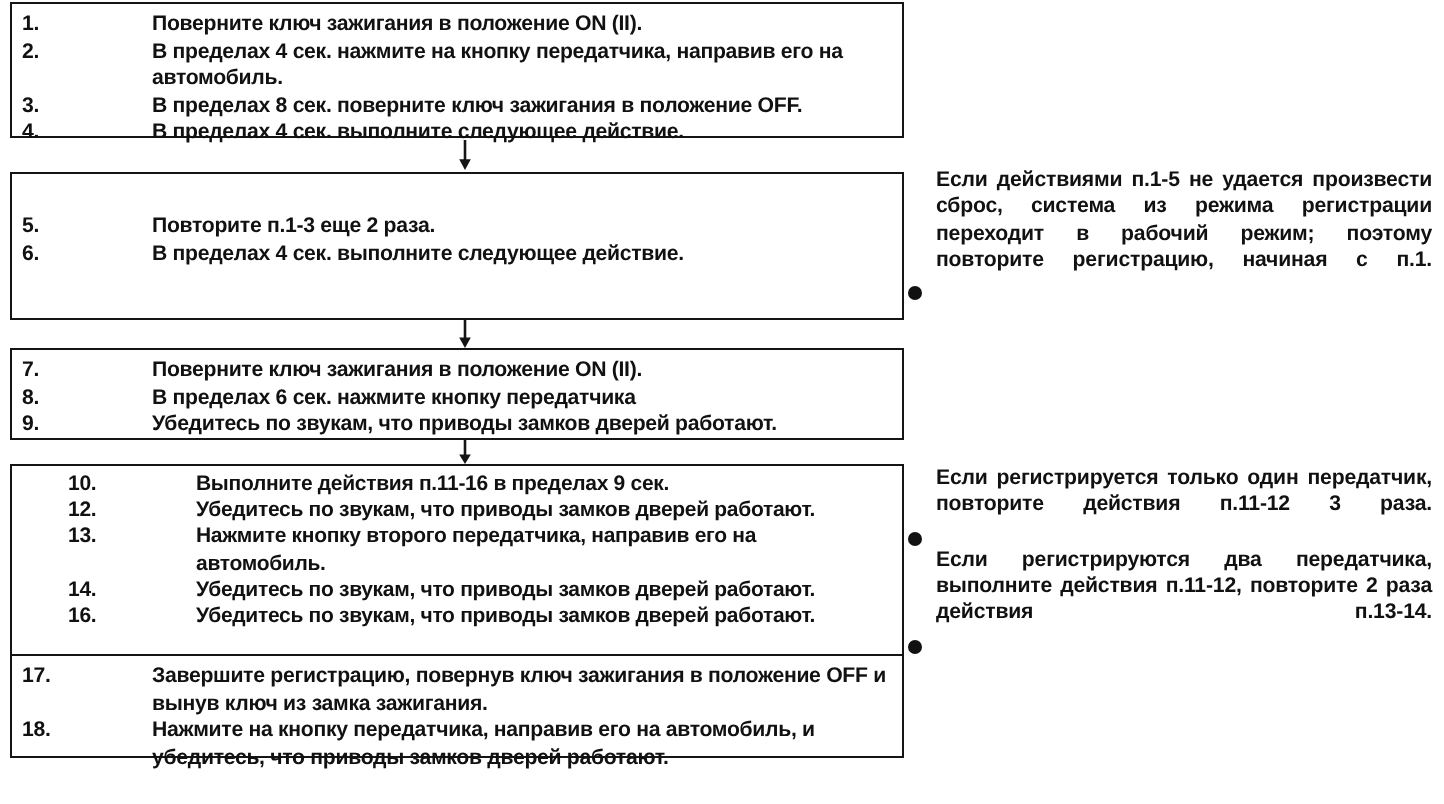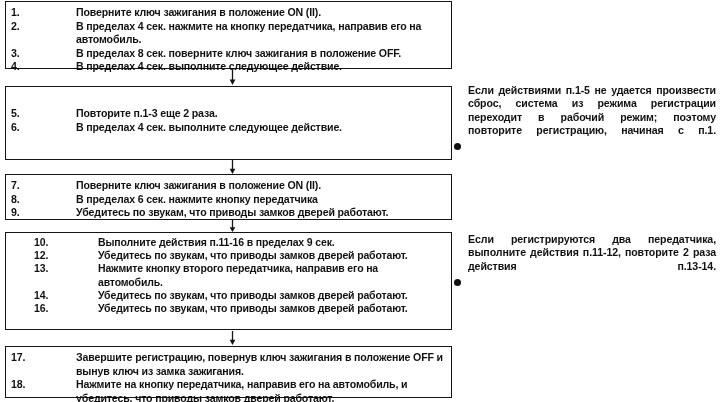--- a/index.html
+++ b/index.html
@@ -55,21 +55,21 @@
     font-weight: 600;
     text-align: left;
     margin-left: 44px;
   }
 
   
   #box-1 { top: 1px;   height: 68px; padding-top: 4px; }
   #box-2 { top: 86px;  height: 74px; }
   #box-3 { top: 174px; height: 46px; padding-top: 4px; }
   #box-4 { top: 232px; height: 98px; padding-top: 3px; padding-left: 28px; }
-  #box-5 { top: 346px; height: 52px; padding-top: 4px; }
+  #box-5 { top: 327px; height: 52px; padding-top: 4px; }
 
   #box-2 .inner-pad { padding-top: 17px; }
 
   
   #box-4 .step-row { line-height: 13.2px; font-size: 10.5px; }
   #box-4 .step-num { width: 20px; }
 
   
   .arrow {
     position: absolute;
@@ -253,15 +253,21 @@
       </div>
     <div class="note-text">Если действиями п.1-5 не удается произвести сброс, система из режима регистрации переходит в рабочий режим; поэтому повторите регистрацию, начиная с п.1.</div>
   </div>
 </div>
 
 <div class="note-group" id="note-group-2">
   <div class="note-item">
     <div class="note-bullet">
         <span></span>
       </div>
+    <div class="note-text">Если регистрируется только один передатчик, повторите действия п.11-12 3 раза.</div>
+  </div>
+  <div class="note-item">
+    <div class="note-bullet">
+        <span></span>
+      </div>
     <div class="note-text">Если регистрируются два передатчика, выполните действия п.11-12, повторите 2 раза действия п.13-14.</div>
   </div>
 </div>
 
 </body></html>

